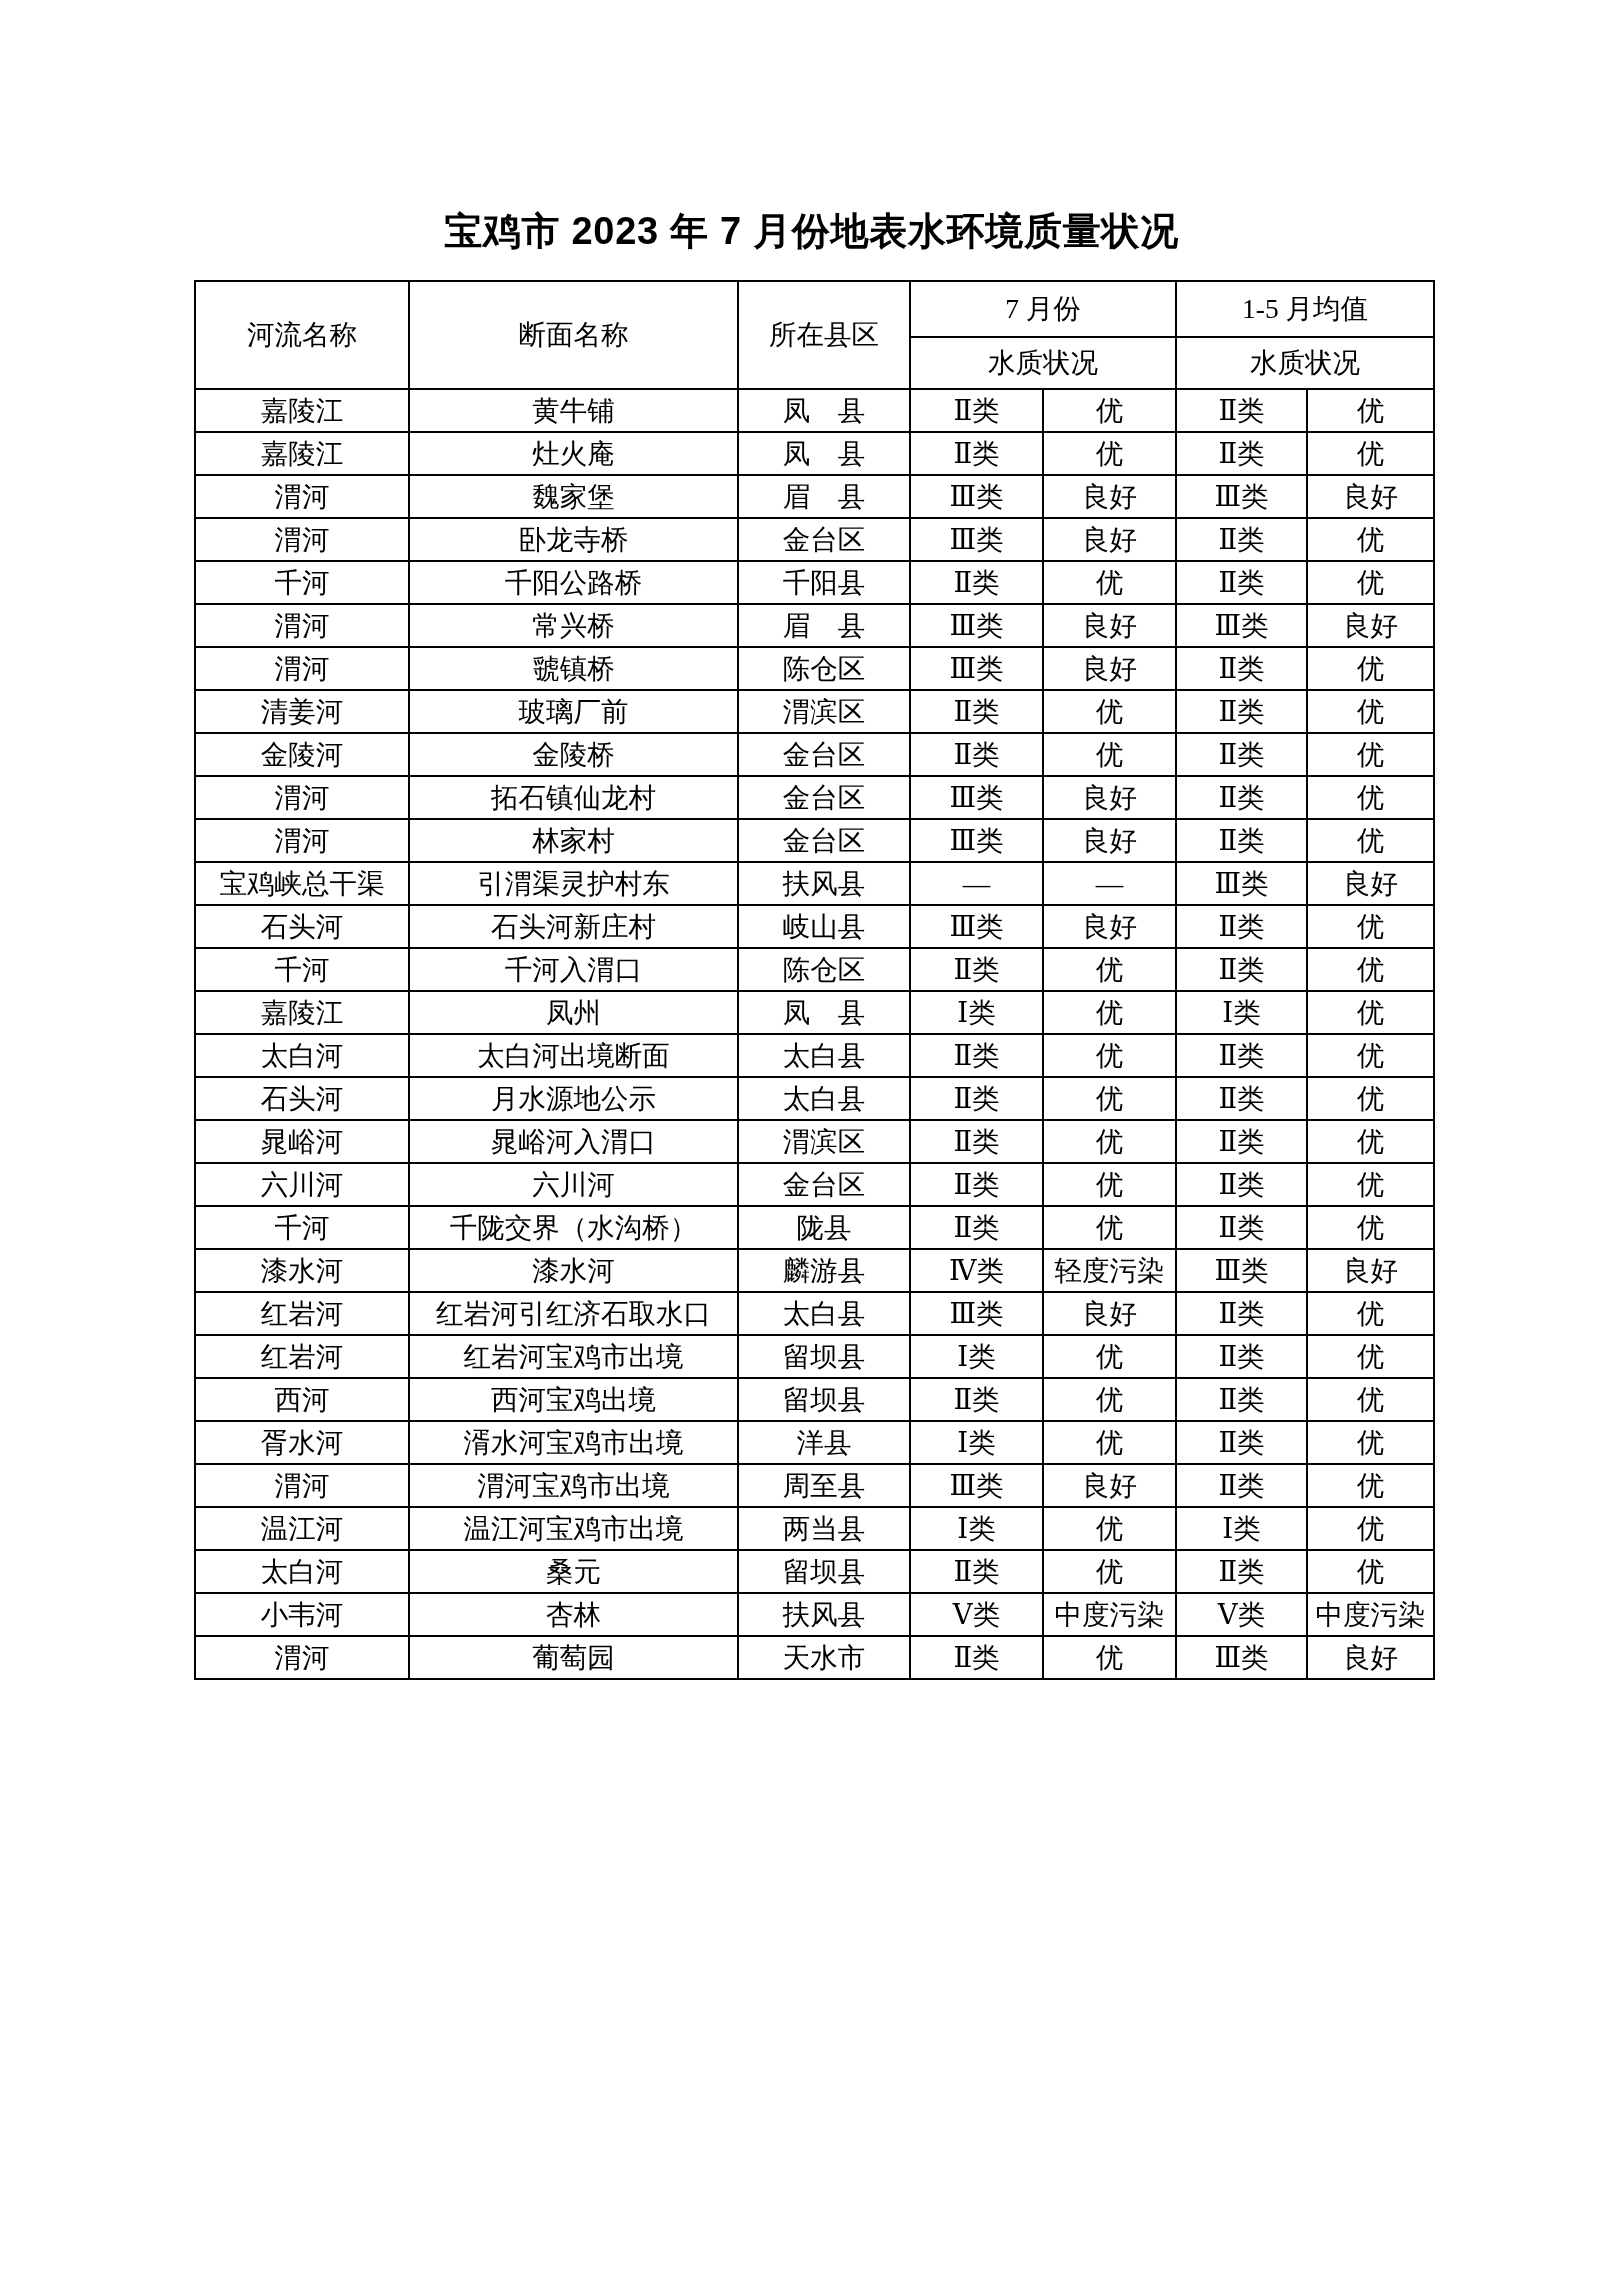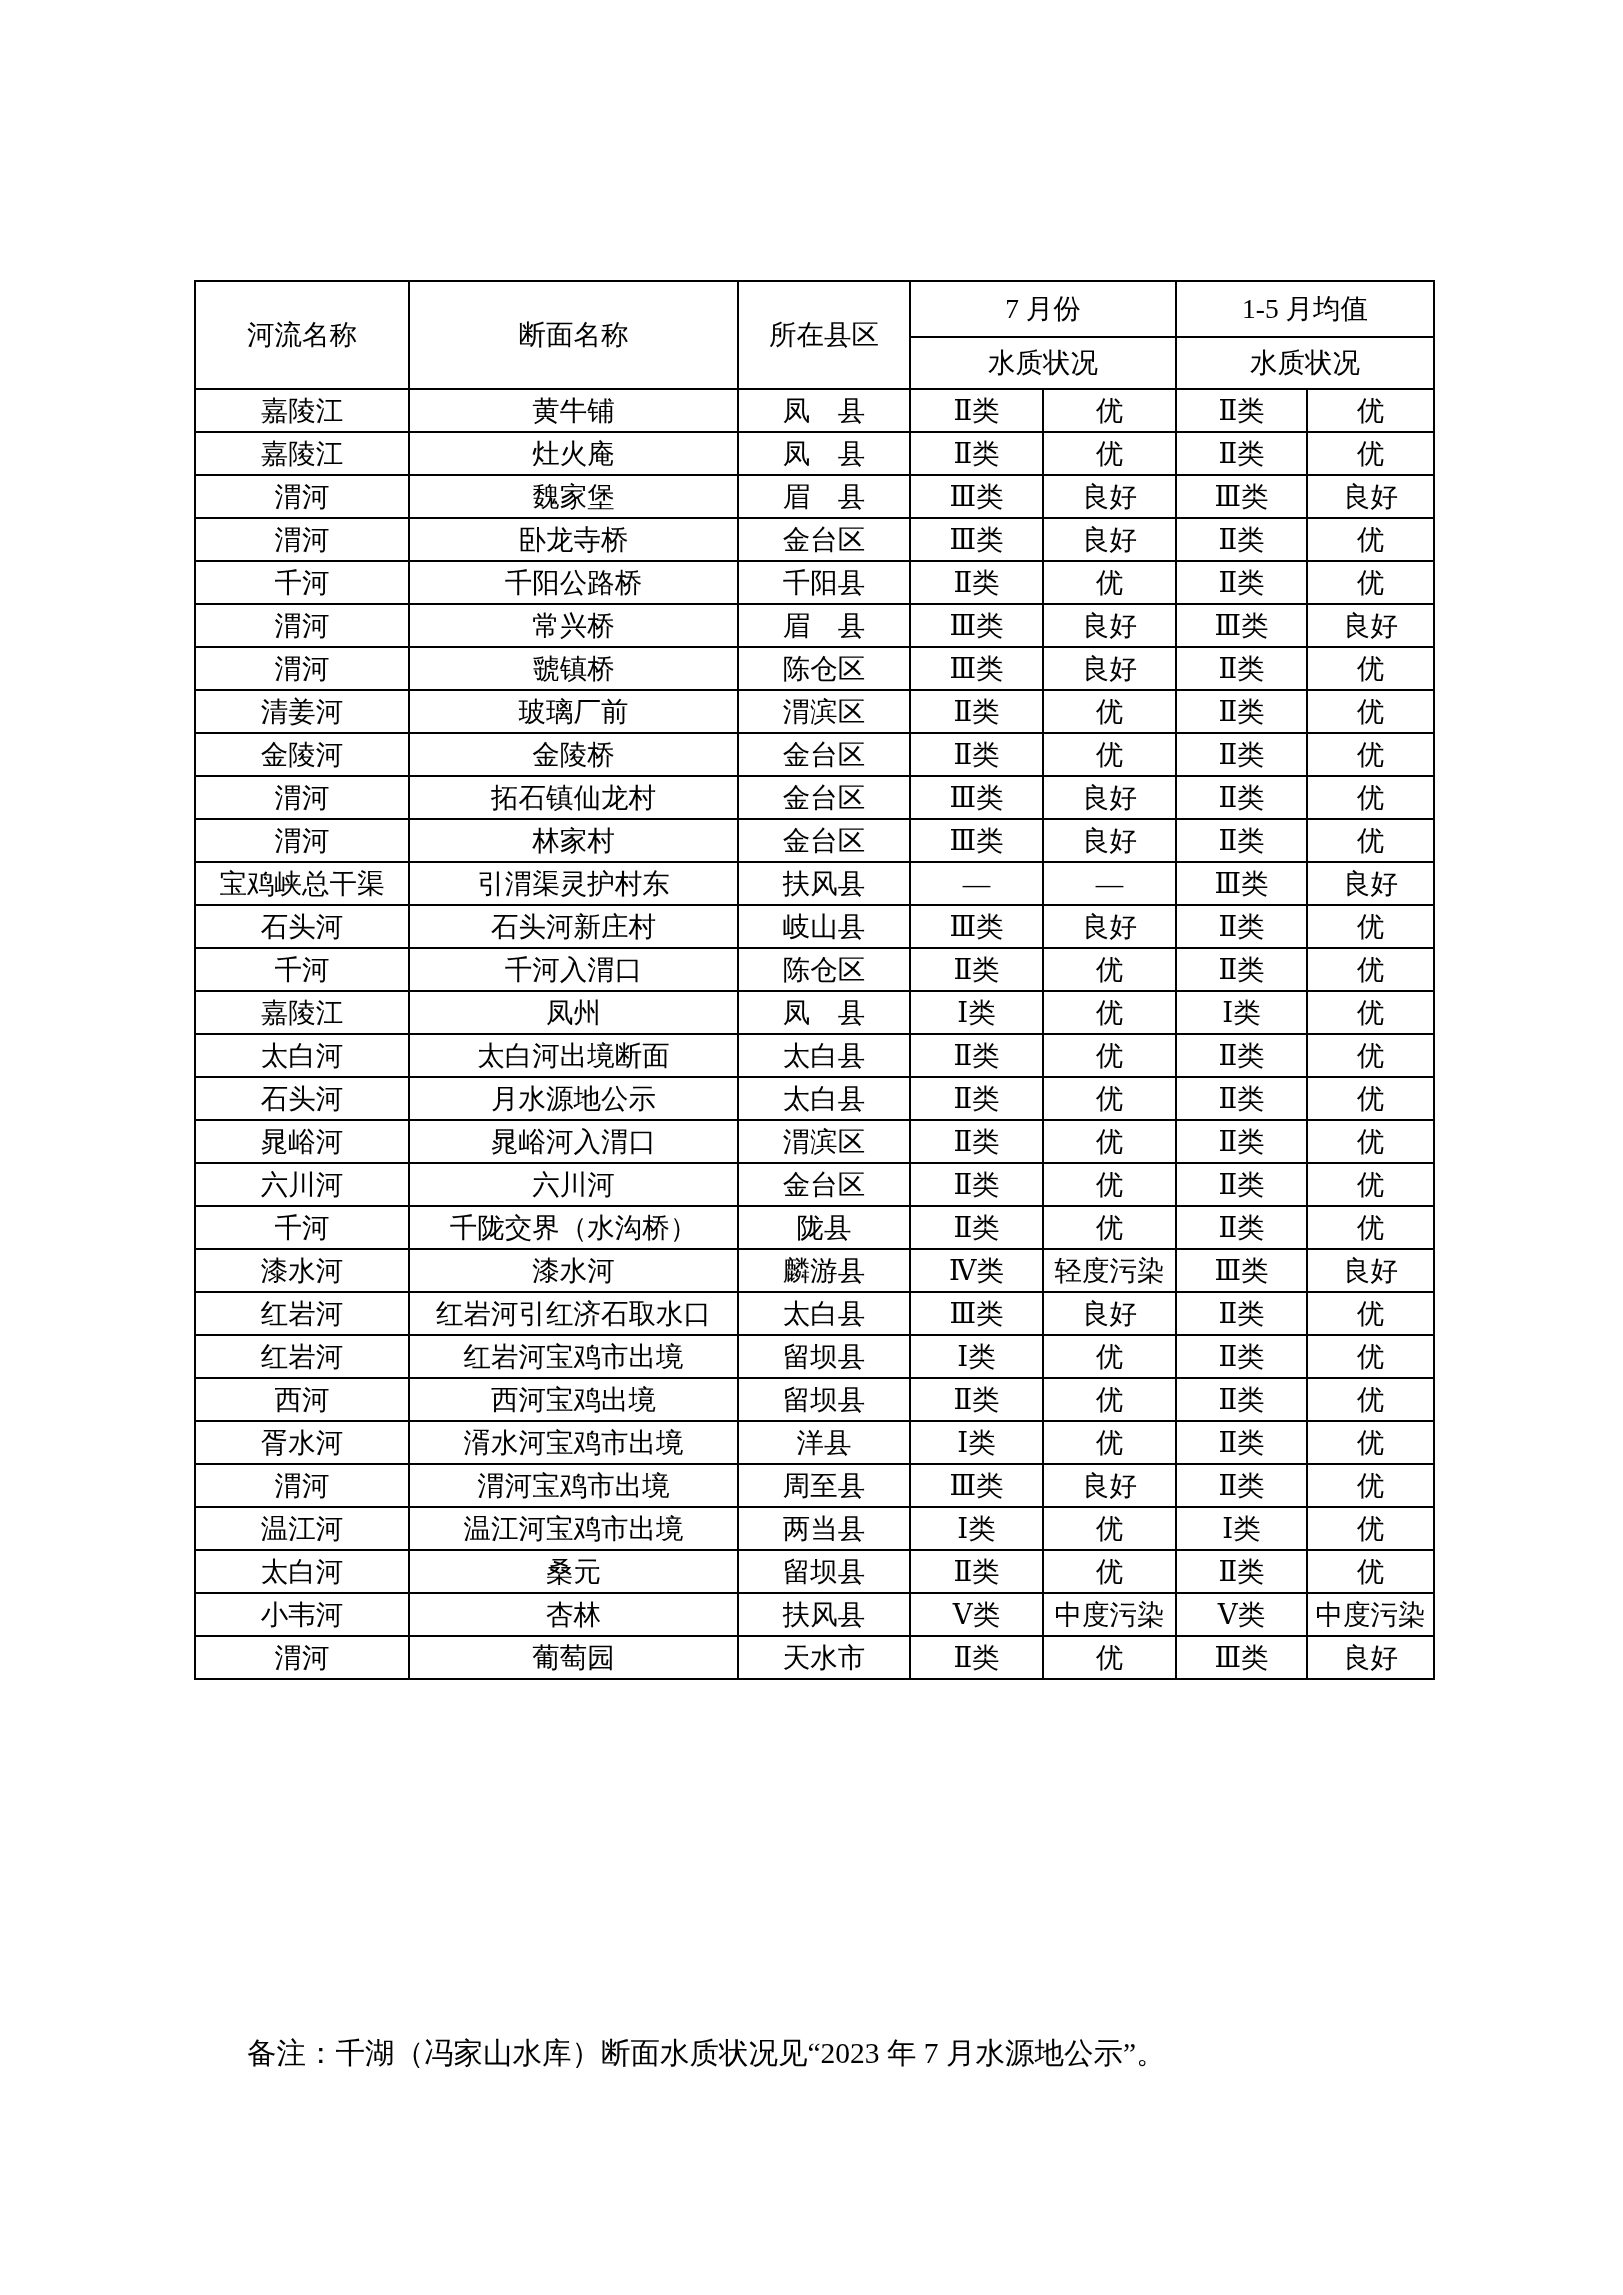--- a/index.html
+++ b/index.html
@@ -73,20 +73,21 @@
     font-family: "Liberation Serif", "DejaVu Serif", serif;
     color: #000000;
     white-space: nowrap;
   }
 </style>
 </head>
 <body>
 
 <div class="page">
 
+  <h1 class="title">宝鸡市 2023 年 7 月份地表水环境质量状况</h1>
 
   <table class="water-table">
     <colgroup>
       <col style="width:214px">
       <col style="width:329px">
       <col style="width:172px">
       <col style="width:133px">
       <col style="width:133px">
       <col style="width:131px">
       <col style="width:127px">
@@ -371,16 +372,15 @@
     <td>葡萄园</td>
     <td>天水市</td>
     <td>Ⅱ类</td>
     <td>优</td>
     <td>Ⅲ类</td>
     <td>良好</td>
   </tr>
       </tbody>
   </table>
 
-  <p class="note">备注：千湖（冯家山水库）断面水质状况见“2023 年 7 月水源地公示”。</p>
 
 </div>
 
 
 </body></html>

